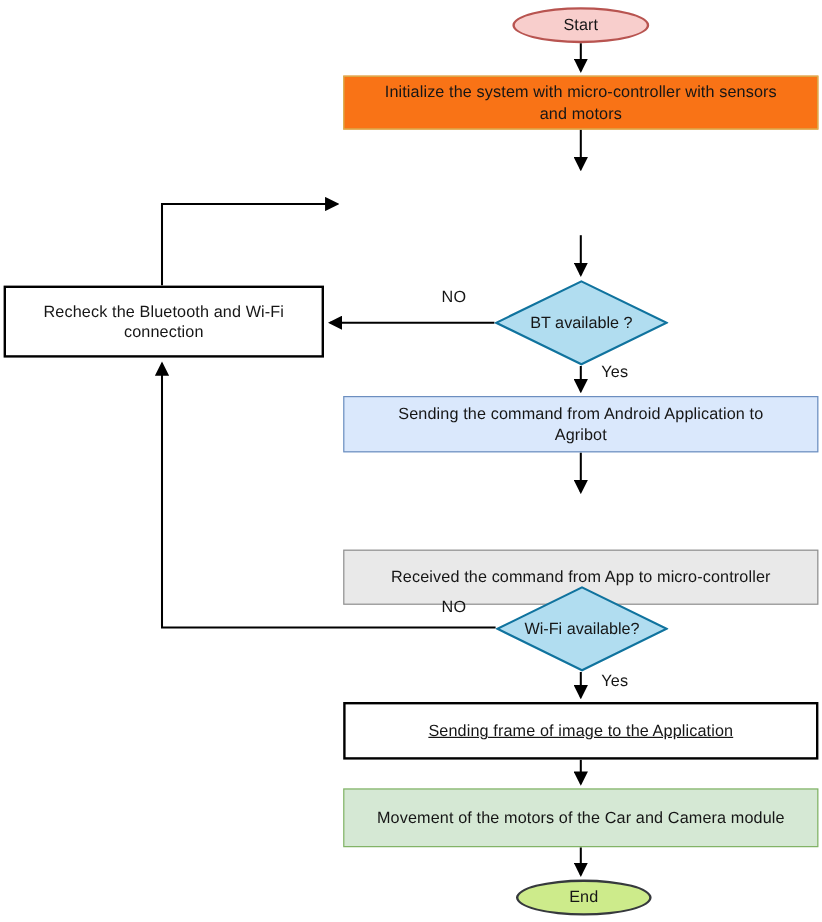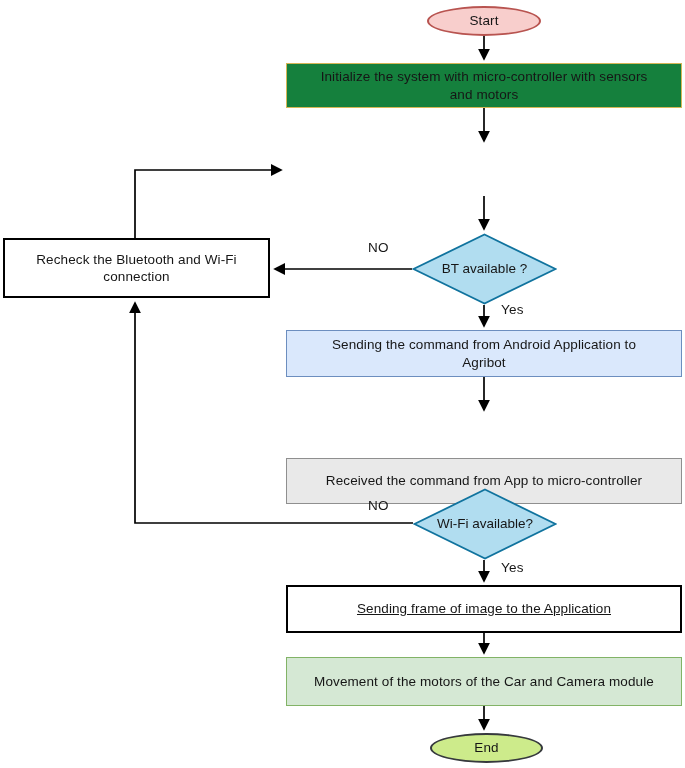--- a/index.html
+++ b/index.html
@@ -8,21 +8,21 @@
     font-family:"Liberation Sans", sans-serif;color:#161616;
   }
   .wires{position:absolute;left:0;top:0;width:685px;height:768px;z-index:1;}
   .node{
     position:absolute;z-index:2;display:flex;align-items:center;justify-content:center;
     text-align:center;font-size:13.5px;line-height:1.28;letter-spacing:.1px;box-sizing:border-box;
   }
   .node .txt{display:block;}
   .ellipse{border-radius:50%;}
   .n-start{left:427px;top:6px;width:114px;height:30px;background:#f8cecc;border:2px solid #b85450;}
-  .n-init{left:286px;top:63px;width:396px;height:45px;background:#15803d;border:1.6px solid #d6b656;padding:0 24px;}
+  .n-init{left:286px;top:63px;width:396px;height:45px;background:#f97316;border:1.6px solid #d6b656;padding:0 24px;}
   .n-check{left:286px;top:145px;width:396px;height:51px;background:#f2f1ea;border:1.8px solid #595959;padding:0 24px;}
   .n-recheck{left:3px;top:238px;width:267px;height:60px;background:#ffffff;border:2px solid #000000;padding:0 28px;}
   .n-send{left:286px;top:330px;width:396px;height:47px;background:#dae8fc;border:1.6px solid #6c8ebf;padding:4px 24px;}
   .n-recv{left:286px;top:414px;width:396px;height:46px;background:#e9e9e9;border:1.6px solid #8f8f8f;padding:0 24px;margin-top:44px;}
   .n-frame{left:286px;top:585px;width:396px;height:48px;background:#ffffff;border:2px solid #000000;padding:0 24px;text-decoration:underline;}
   .n-move{left:286px;top:657px;width:396px;height:49px;background:#d5e8d4;border:1.6px solid #82b366;padding:0 24px;}
   .n-end{left:430px;top:733px;width:113px;height:30px;background:#cdeb8b;border:2px solid #36393d;}
   .diamond{position:absolute;z-index:2;display:flex;align-items:center;justify-content:center;
     text-align:right;font-size:13.5px;line-height:1.25;}
   .d-bt{left:412px;top:233px;width:145px;height:72px;}

